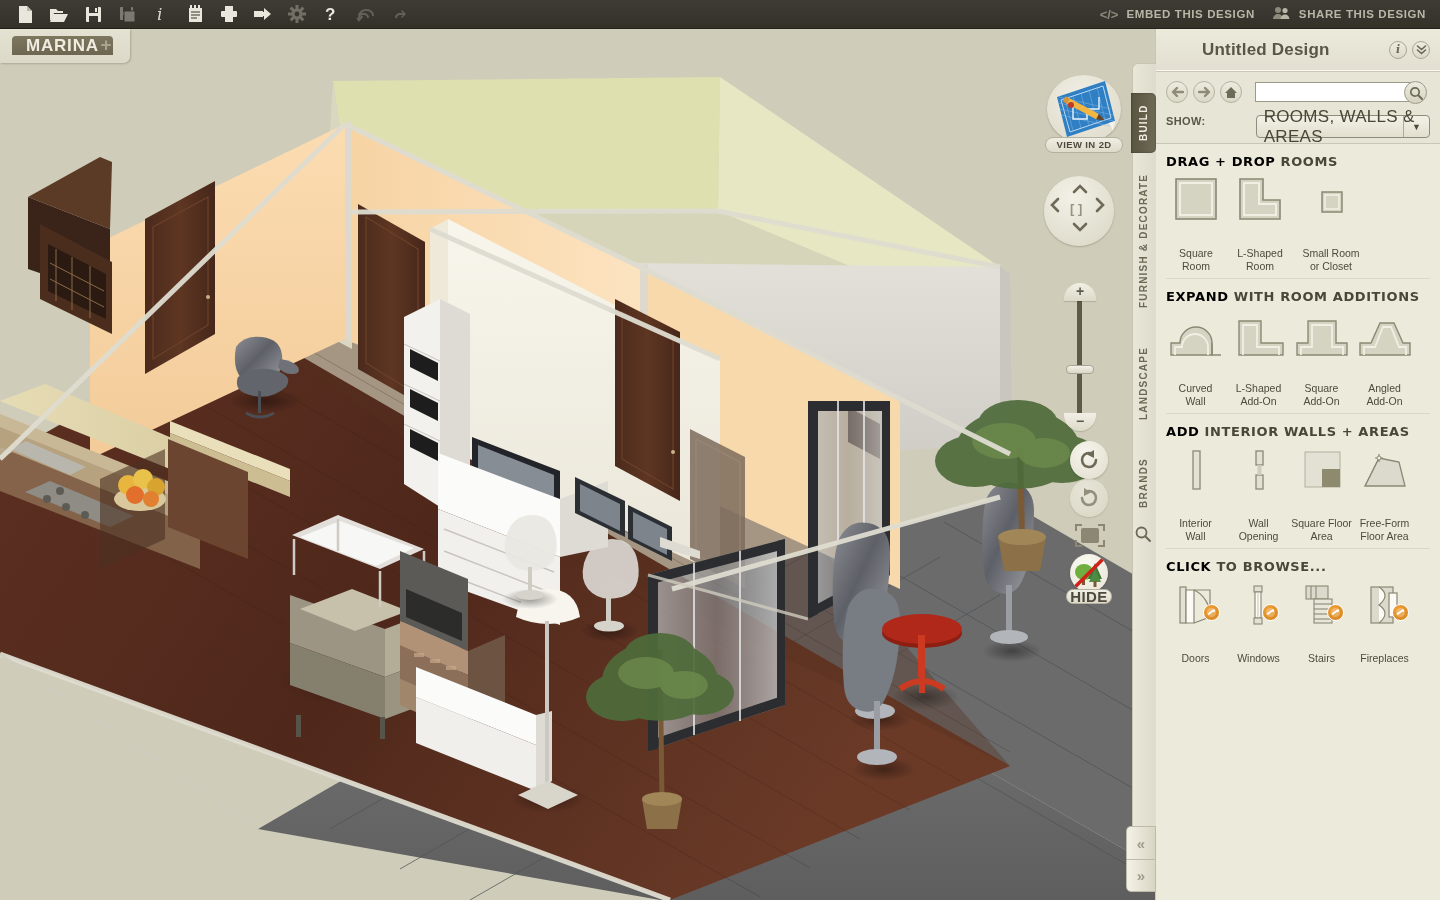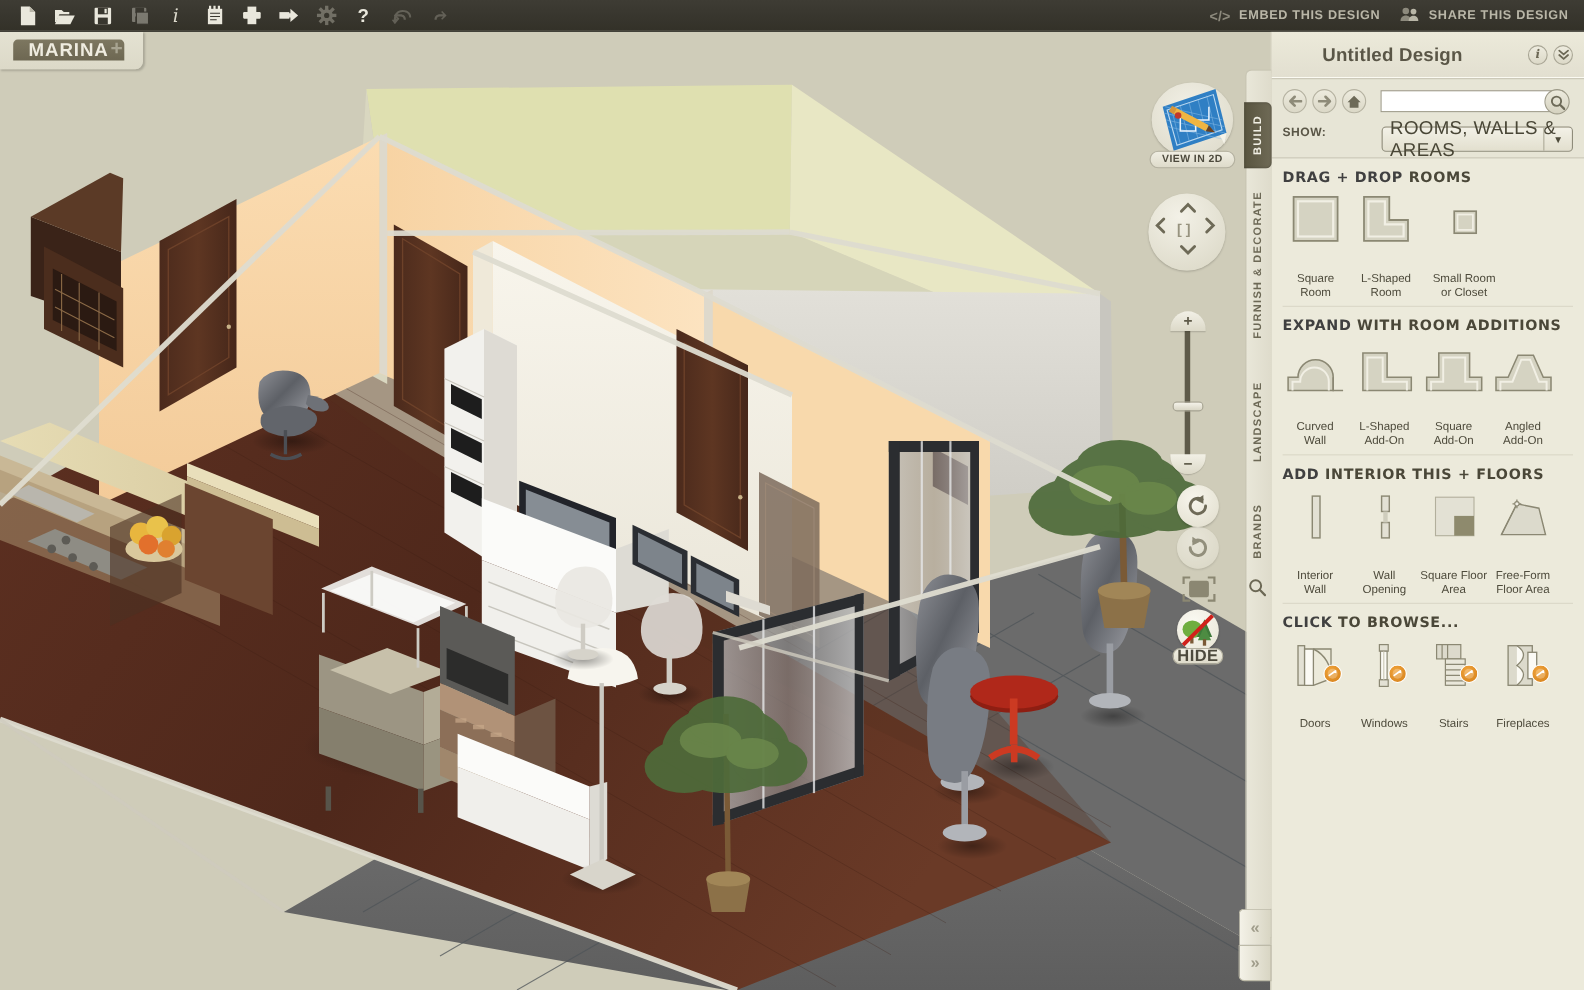--- a/index.html
+++ b/index.html
@@ -258,21 +258,21 @@
     border-top: 1px solid #c9c6b6;
     padding: 10px 0 0 0;
     overflow: hidden;
   }
   .section { margin-bottom: 6px; }
   .section-title {
     padding-left: 10px; font-size: 13px; font-weight: bold;
     letter-spacing: .6px; color: #4a4738; margin-bottom: 7px;
     font-family: "DejaVu Sans", sans-serif;
   }
-  .section-title .accent { color: #404040; }
+  .section-title .accent { color: #000000; }
   .items { display: flex; padding: 0 8px; }
   .item {
     width: 63px; display: flex; flex-direction: column; align-items: center;
     cursor: pointer;
     gap: 21px;
   }
   .item-art { height: 46px; display: flex; align-items: flex-end; justify-content: center; }
   .item-label {
     margin-top: 4px; font-size: 10.5px; line-height: 12.5px; color: #4e4b3c;
     text-align: center; font-weight: normal;
@@ -1083,21 +1083,21 @@
               <div>Angled</div>
                 <div>Add-On</div>
             </div>
           </div>
         </div>
       </div>
       <div class="sep"></div>
 
       <div class="section">
         <div class="section-title">
-          <span class="accent">ADD</span><span> INTERIOR THIS + FLOORS</span>
+          <span class="accent">ADD</span><span> INTERIOR WALLS + AREAS</span>
         </div>
         <div class="items">
 
           <div class="item">
             <div class="item-art">
               <svg width="56" height="44" viewBox="0 0 56 44">
                   <rect x="25" y="3" width="7" height="38" fill="#e3e1d4" stroke="#8b8873" stroke-width="1.3"></rect>
                 </svg>
             </div>
             <div class="item-label">

